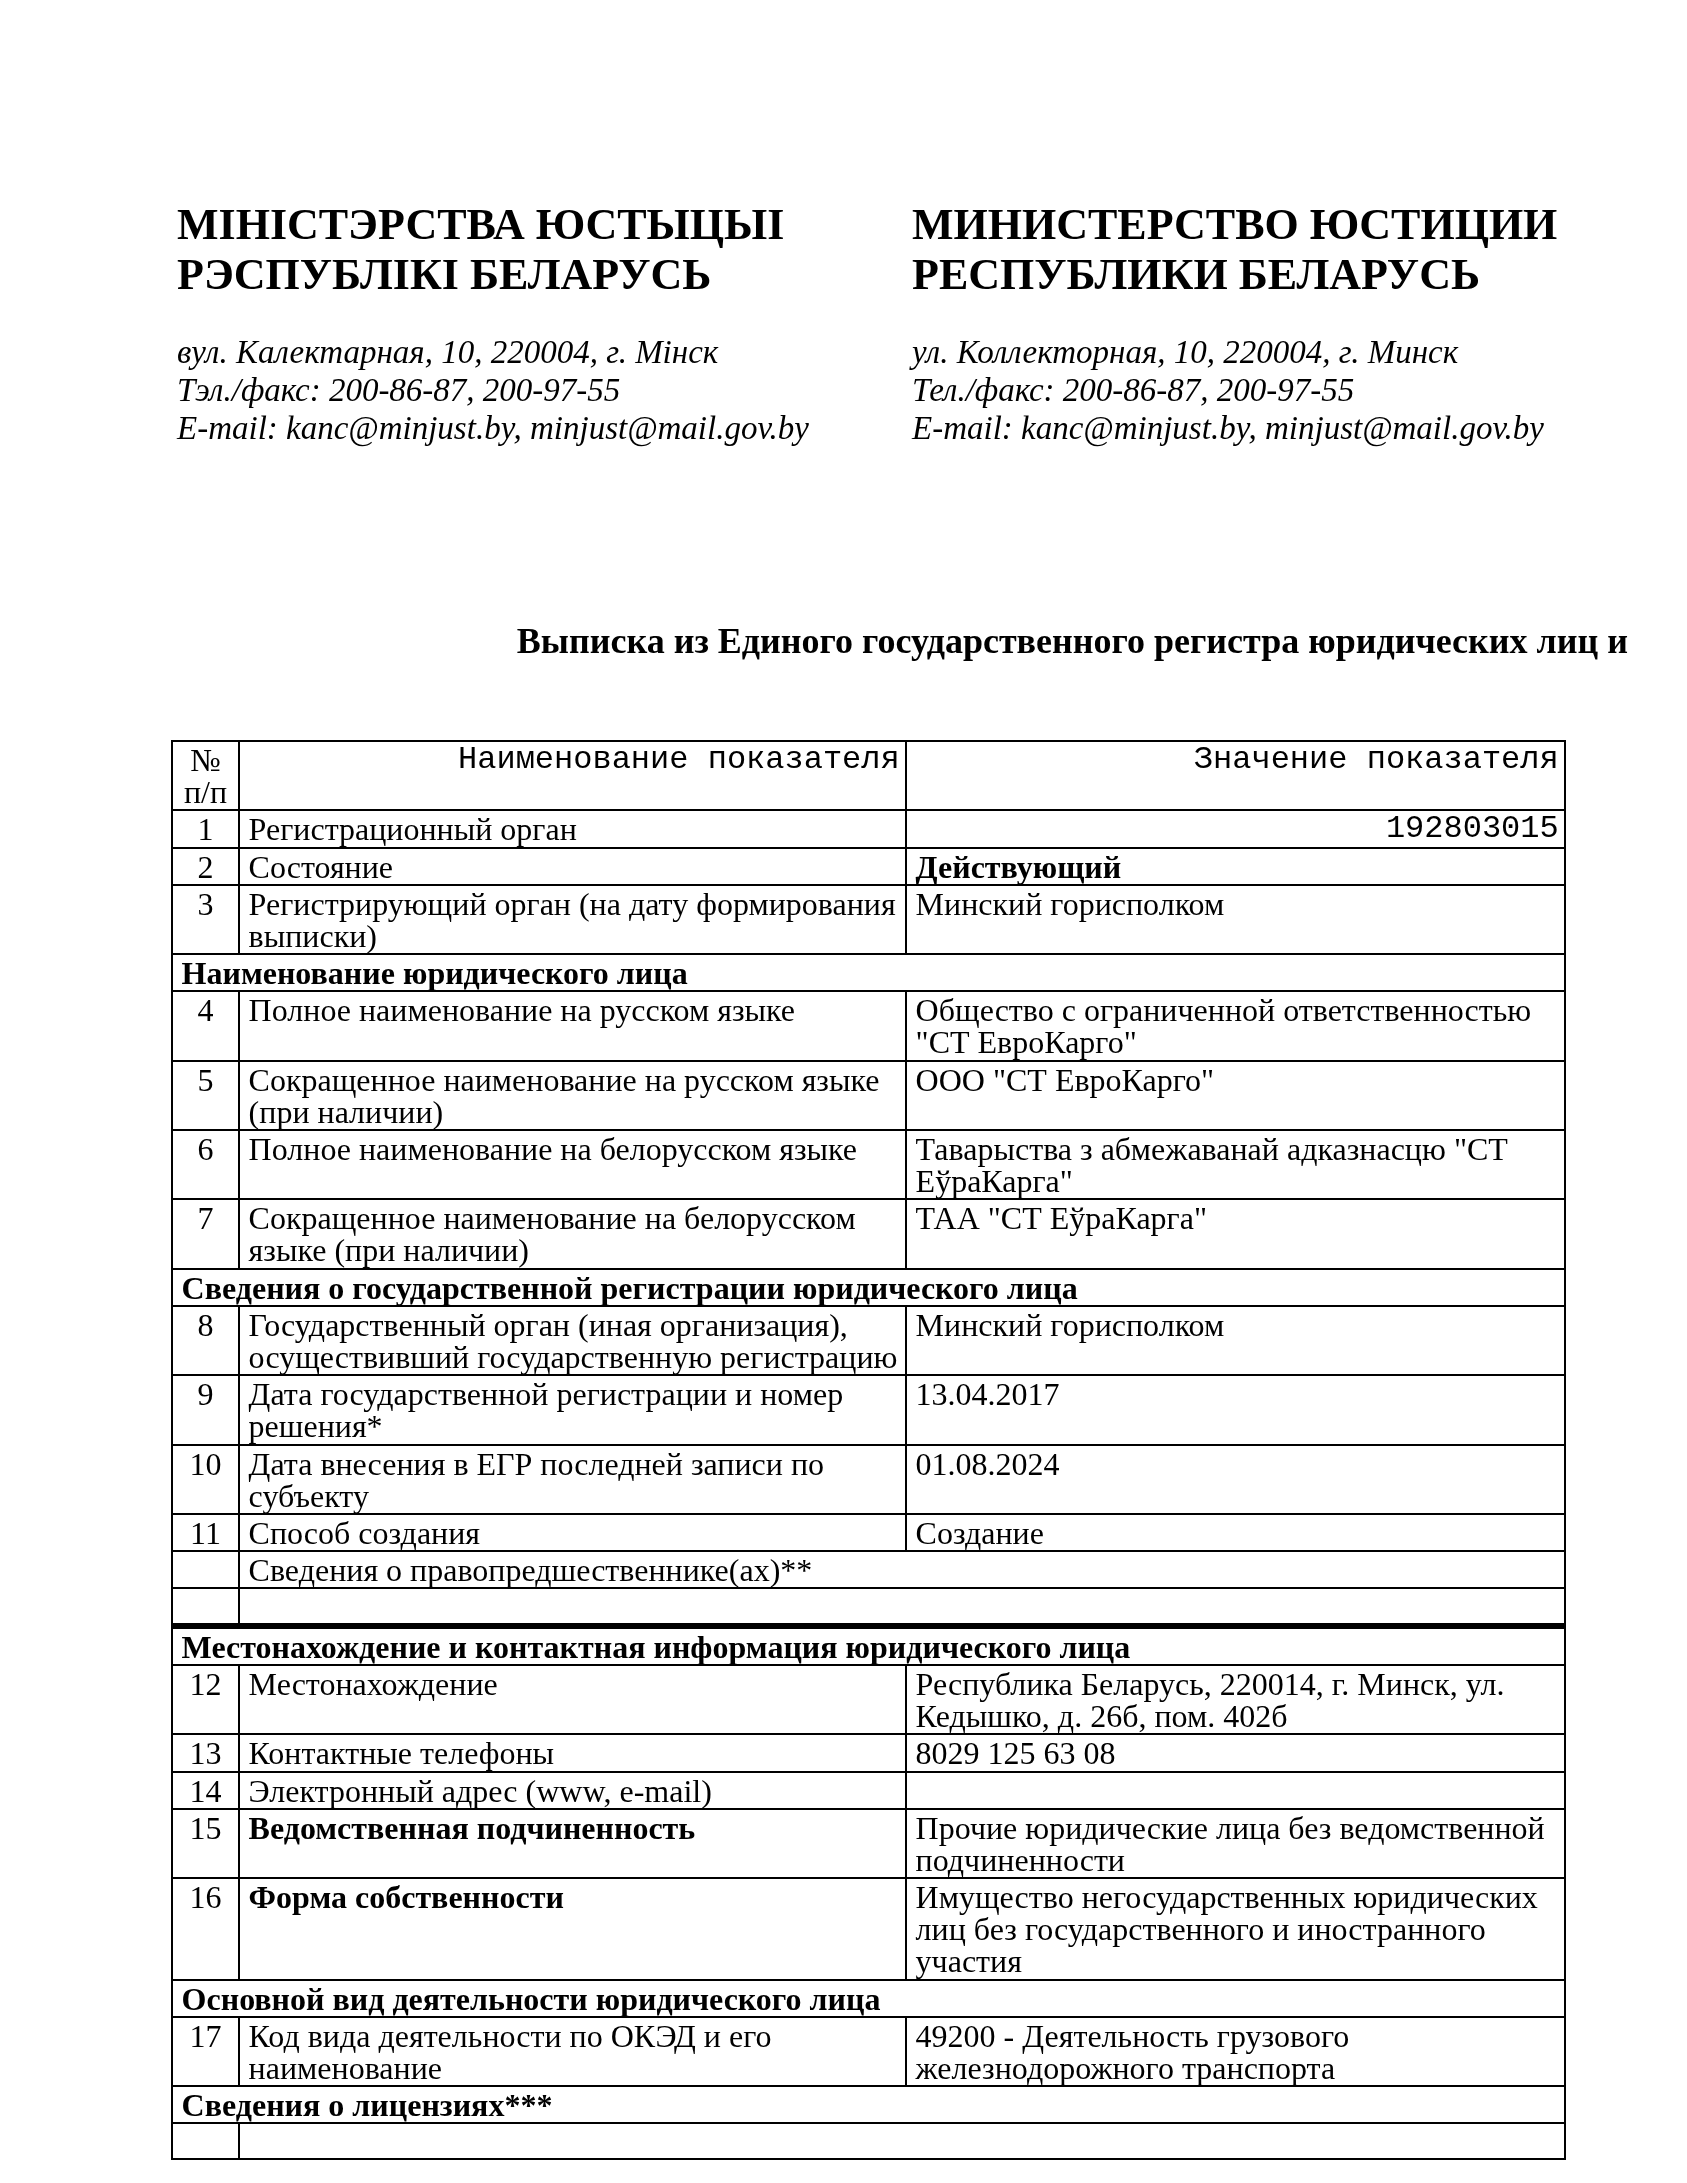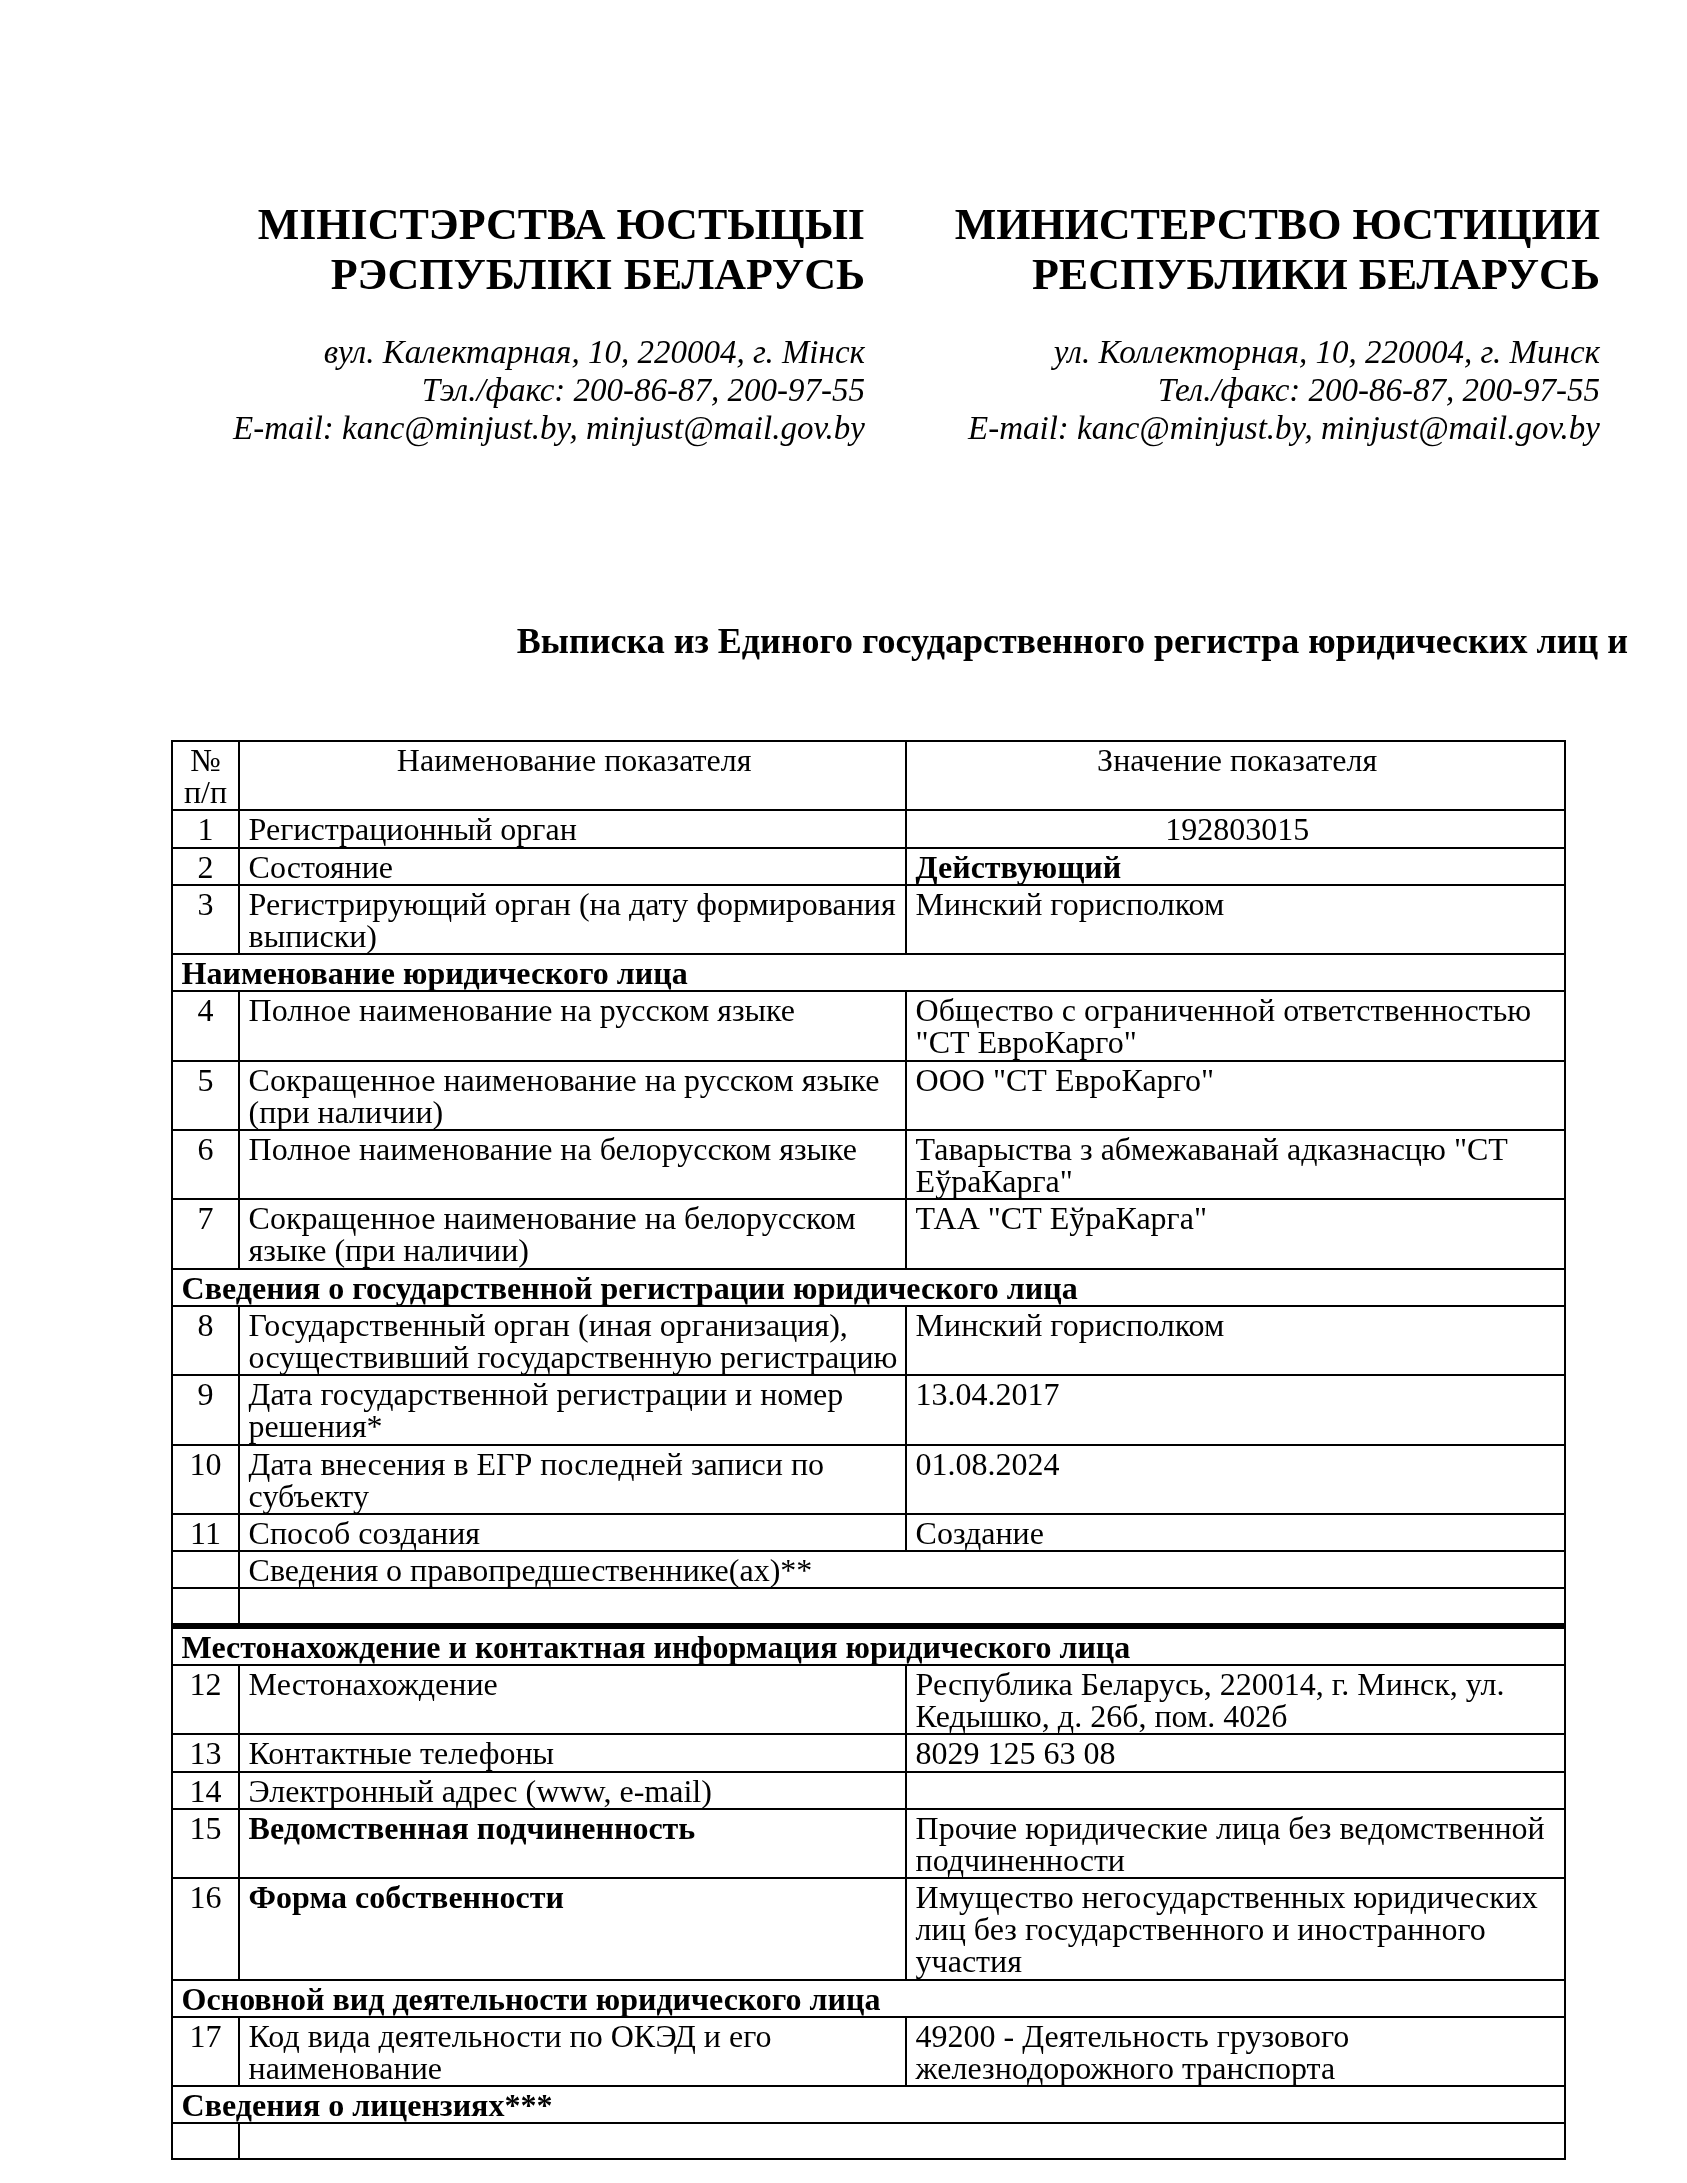--- a/index.html
+++ b/index.html
@@ -3,21 +3,21 @@
 <meta charset="utf-8">
 <style>
   html, body { margin: 0; padding: 0; }
   body {
     width: 1687px; height: 2183px;
     background: #ffffff; color: #000000;
     font-family: "Liberation Serif", "DejaVu Serif", serif;
     position: relative; overflow: hidden;
   }
   .letterhead { position: absolute; top: 200px; left: 177px; width: 1389px; }
-  .lh-col { position: absolute; top: 0; width: 688px; text-align: right; }
+  .lh-col { position: absolute; top: 0; width: 688px; }
   .lh-left { left: 0; }
   .lh-right { left: 699px; margin-left: 36px; }
   .lh-name { font-weight: bold; font-size: 44px; line-height: 50px; white-space: nowrap; }
   .lh-addr { margin-top: 33px; font-size: 33px; line-height: 38px; }
   .lh-addr div { white-space: nowrap; font-style: italic; }
   .doc-title {
     position: absolute; top: 621px; left: 60px; width: 1568px;
     text-align: right; font-weight: bold; font-size: 36px; line-height: 40px;
   }
   .doc-title div { white-space: nowrap; }
@@ -31,21 +31,21 @@
   .reg col.c-val  { width: 659px; }
   .reg td, .reg th {
     border: 2.6px solid #000;
     vertical-align: top;
     padding: 2px 5.3px 1.3px 8.6px;
     font-weight: normal;
     text-align: left;
     word-wrap: break-word;
   }
   .reg .num { text-align: center; padding-left: 1.3px; padding-right: 1.3px; }
-  .reg .ctr { text-align: center; }
+  .reg .ctr { text-align: right; font-family: Liberation Mono, monospace; }
   .reg .bold { font-weight: bold; }
   .reg .sec { }
   .reg .thick { border-top-width: 6px; }
   .reg tr.empty td { height: 30px; }
 </style>
 </head>
 <body>
 
 <div>
 

